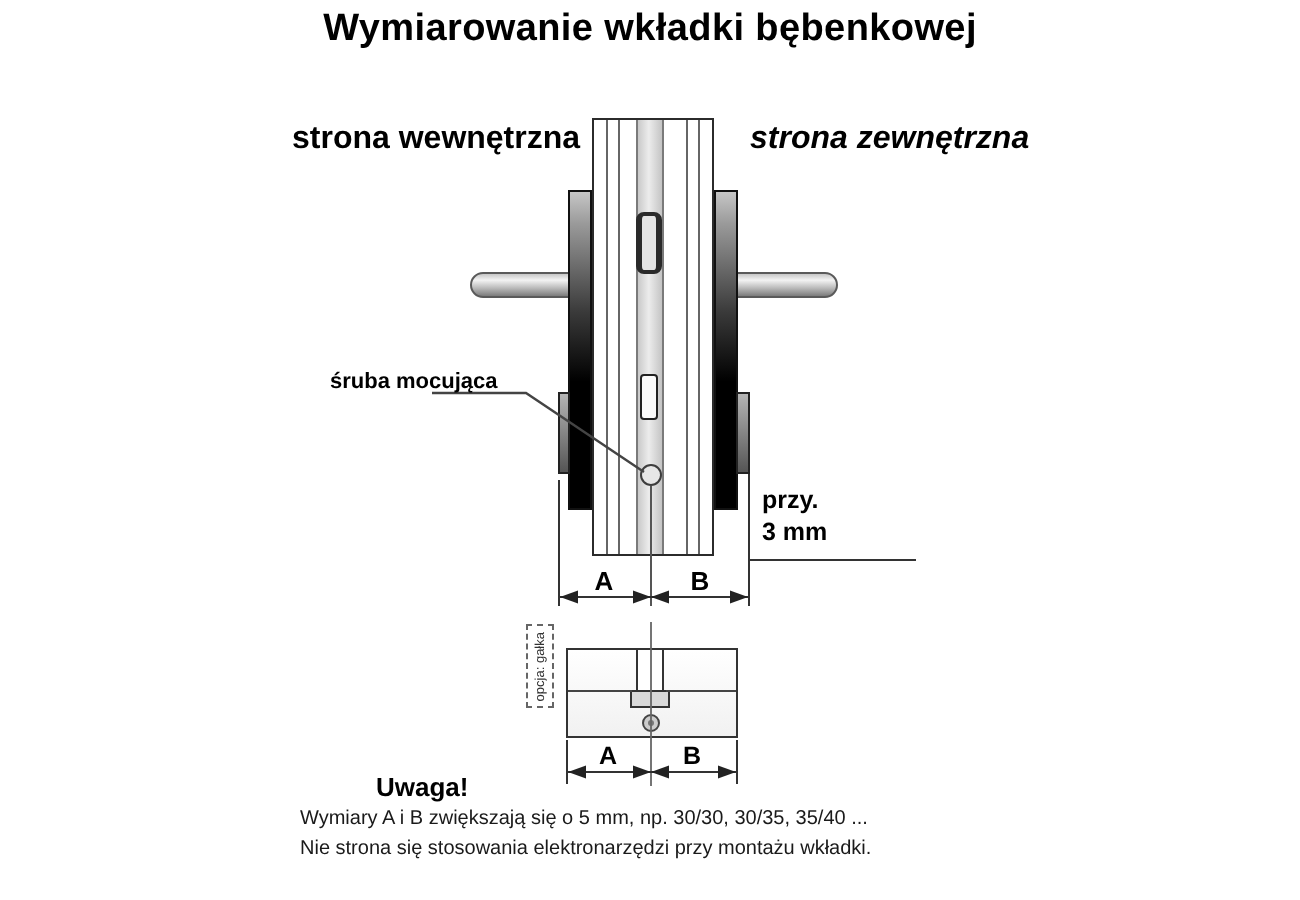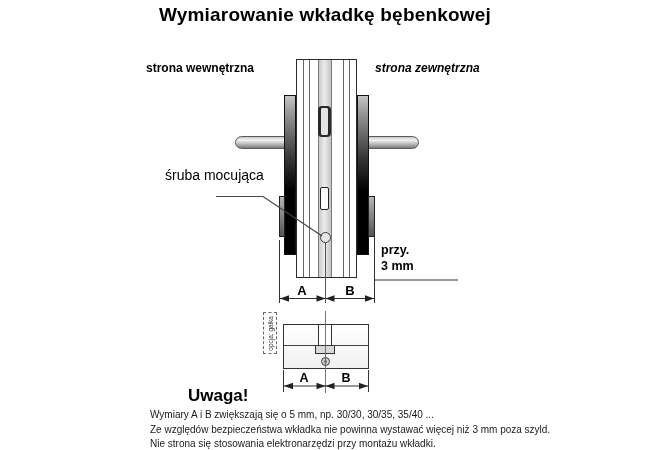--- a/index.html
+++ b/index.html
@@ -5,36 +5,36 @@
   * { margin:0; padding:0; box-sizing:border-box; }
   html,body { width:650px; height:450px; background:#fff; overflow:hidden;
               font-family:"Liberation Sans", sans-serif; color:#000; }
   #stage { position:relative; width:650px; height:450px; background:#fff; }
 
   .abs { position:absolute; }
 
   
   .title { top:4px; left:0; width:650px; text-align:center;
            font-size:19px; font-weight:700; letter-spacing:.2px; z-index:7; }
-  .side-label { top:61px; font-size:12px; font-weight:700; z-index:7; }
+  .side-label { top:61px; font-size:16px; font-weight:700; z-index:7; }
   .side-label.inner { left:146px; }
   .side-label.outer { left:375px;font-style:italic; }
-  .screw-label { left:165px; top:168px; font-size:14px; font-weight:400;
+  .screw-label { left:165px; top:184px; font-size:11px; font-weight:700;
                  line-height:15px; z-index:7; }
   .maks-label { left:381px; top:243px; font-size:12.5px; font-weight:700;
                 line-height:15.5px; z-index:7; }
   .dim-label { font-size:13px; font-weight:700; text-align:center; width:28px; z-index:7; }
   .dim-a-main { left:288px; top:283px; }
   .dim-b-main { left:336px; top:283px; }
   .dim-label.small { font-size:12.5px; }
   .dim-a-low { left:290px; top:371px; }
   .dim-b-low { left:332px; top:371px; }
 
   .note { left:150px; top:386px; width:485px; z-index:7; }
-  .note h4 { font-size:17px; font-weight:700; margin-bottom:2px;padding-left:38px; }
+  .note h4 { font-size:13px; font-weight:700; margin-bottom:2px;padding-left:38px; }
   .note p { font-size:10px; line-height:14.5px; color:#1a1a1a; }
 
   
   .door { left:296px; top:59px; width:61px; height:219px; background:#fff;
           border:1px solid #2b2b2b; z-index:1; }
   .door .vline { position:absolute; top:0; bottom:0; width:0; border-left:1px solid #666; }
   .vl1 { left:6px; } .vl2 { left:12px; } .vl3 { right:12px; } .vl4 { right:6px; }
   .door .strip { position:absolute; top:0; bottom:0; left:21px; width:14px;
                  background:linear-gradient(to right,#c9c9c9,#ececec 45%,#c4c4c4);
                  border-left:1px solid #7a7a7a; border-right:1px solid #7a7a7a; }
@@ -78,21 +78,21 @@
   .knob-box span { writing-mode:vertical-rl; transform:rotate(180deg);
                    font-size:6.5px; color:#333; white-space:nowrap; }
 
   svg.lines { left:0; top:0; z-index:6; pointer-events:none; }
 </style>
 </head>
 <body>
 
 <div id="stage">
 
-  <div class="abs title">Wymiarowanie wkładkę bębenkowej</div>
+  <div class="abs title">Wymiarowanie wkładki bębenkowej</div>
 
   <div class="abs side-label inner">strona wewnętrzna</div>
   <div class="abs side-label outer">strona zewnętrzna</div>
 
   <div class="abs door">
     <div class="vline vl1"></div>
     <div class="vline vl2"></div>
     <div class="strip"></div>
     <div class="vline vl3"></div>
     <div class="vline vl4"></div>
@@ -132,21 +132,20 @@
   <div class="abs knob-box">
     <span>opcja: gałka</span>
   </div>
 
   <div class="abs dim-label small dim-a-low">A</div>
   <div class="abs dim-label small dim-b-low">B</div>
 
   <div class="abs note">
     <h4>Uwaga!</h4>
     <p>Wymiary A i B zwiększają się o 5 mm, np. 30/30, 30/35, 35/40 ...</p>
-    <p>Ze względów bezpieczeństwa wkładka nie powinna wystawać więcej niż 3 mm poza szyld.</p>
     <p>Nie strona się stosowania elektronarzędzi przy montażu wkładki.</p>
   </div>
 
   <svg class="abs lines" width="650" height="450" viewBox="0 0 650 450">
 
     <polyline points="216,196.5 263,196.5 322,236" fill="none" stroke="#444" stroke-width="1.2"></polyline>
 
     <line x1="279.5" y1="240" x2="279.5" y2="303" stroke="#333" stroke-width="1"></line>
     <line x1="325.5" y1="243" x2="325.5" y2="303" stroke="#555" stroke-width="1"></line>
     <line x1="374.5" y1="237" x2="374.5" y2="303" stroke="#333" stroke-width="1"></line>

